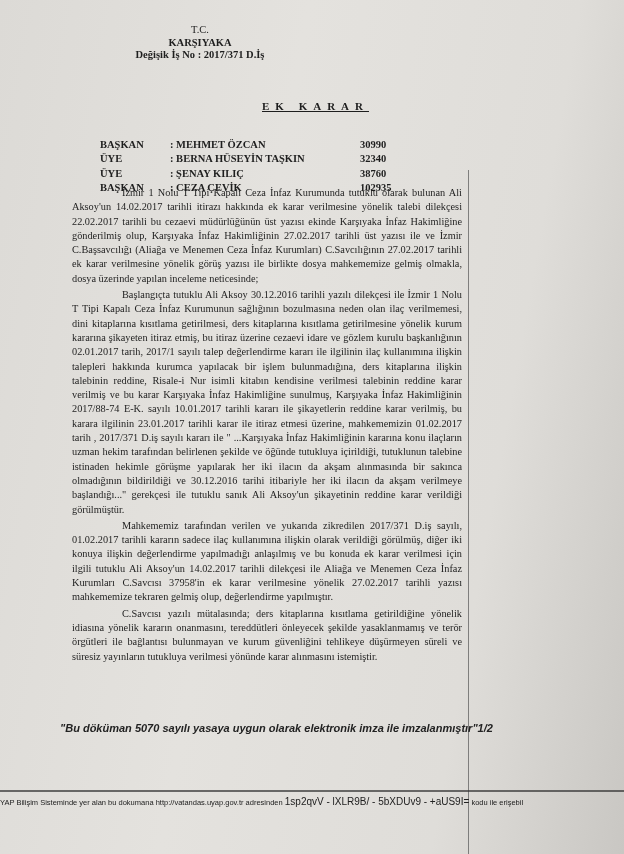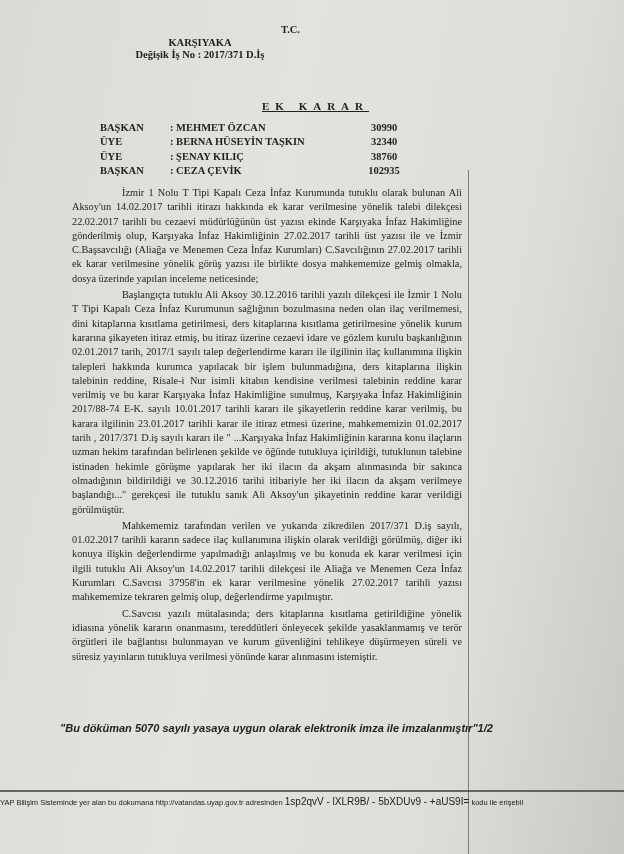--- a/index.html
+++ b/index.html
@@ -10,28 +10,28 @@
     color:#1e1e1e;
     position:relative;
   }
   .page { position:absolute; left:0; top:0; width:624px; height:854px; }
   .fold {
     position:absolute; left:468px; top:170px; width:1px; height:690px;
     background:#555; opacity:0.7;
   }
   .header { position:absolute; left:100px; top:24px; width:200px; text-align:center;
     font-weight:bold; font-size:10.5px; line-height:12.5px; }
-  .header .l0 { font-weight:bold;text-align:right; }
+  .header .l0 { font-weight:normal; }
   .title { position:absolute; left:262px; top:100px; font-weight:bold; font-size:11px;
     letter-spacing:6px; text-decoration:underline; }
-  .panel { position:absolute; left:100px; top:120px; font-size:10.5px; font-weight:bold; }
+  .panel { position:absolute; left:100px; top:137px; font-size:10.5px; font-weight:bold; }
   .panel-row { display:flex; height:14.5px; align-items:center; }
   .panel-role { width:70px; }
   .panel-name { width:190px; }
-  .panel-id { width:48px; text-align:center; }
+  .panel-id { width:48px; text-align:left; }
   .body { position:absolute; left:72px; top:186px; width:390px; font-size:10.3px;
     line-height:14.3px; text-align:justify; }
   .body p { margin:0 0 2px 0; text-indent:50px; }
   .footer-sig { position:absolute; left:60px; top:722px; font-family:"Liberation Sans", sans-serif;
     font-style:italic; font-weight:bold; font-size:11px; color:#222; }
   .rule { position:absolute; left:0; top:790px; width:624px; height:2px; background:#333; opacity:0.7; }
   .verify { position:absolute; left:0; top:796px; width:624px; font-size:7.5px; white-space:nowrap;
     font-family:"Liberation Sans", sans-serif; color:#222; }
   .verify .code { font-size:10px;margin-top:36px; }
 </style>

